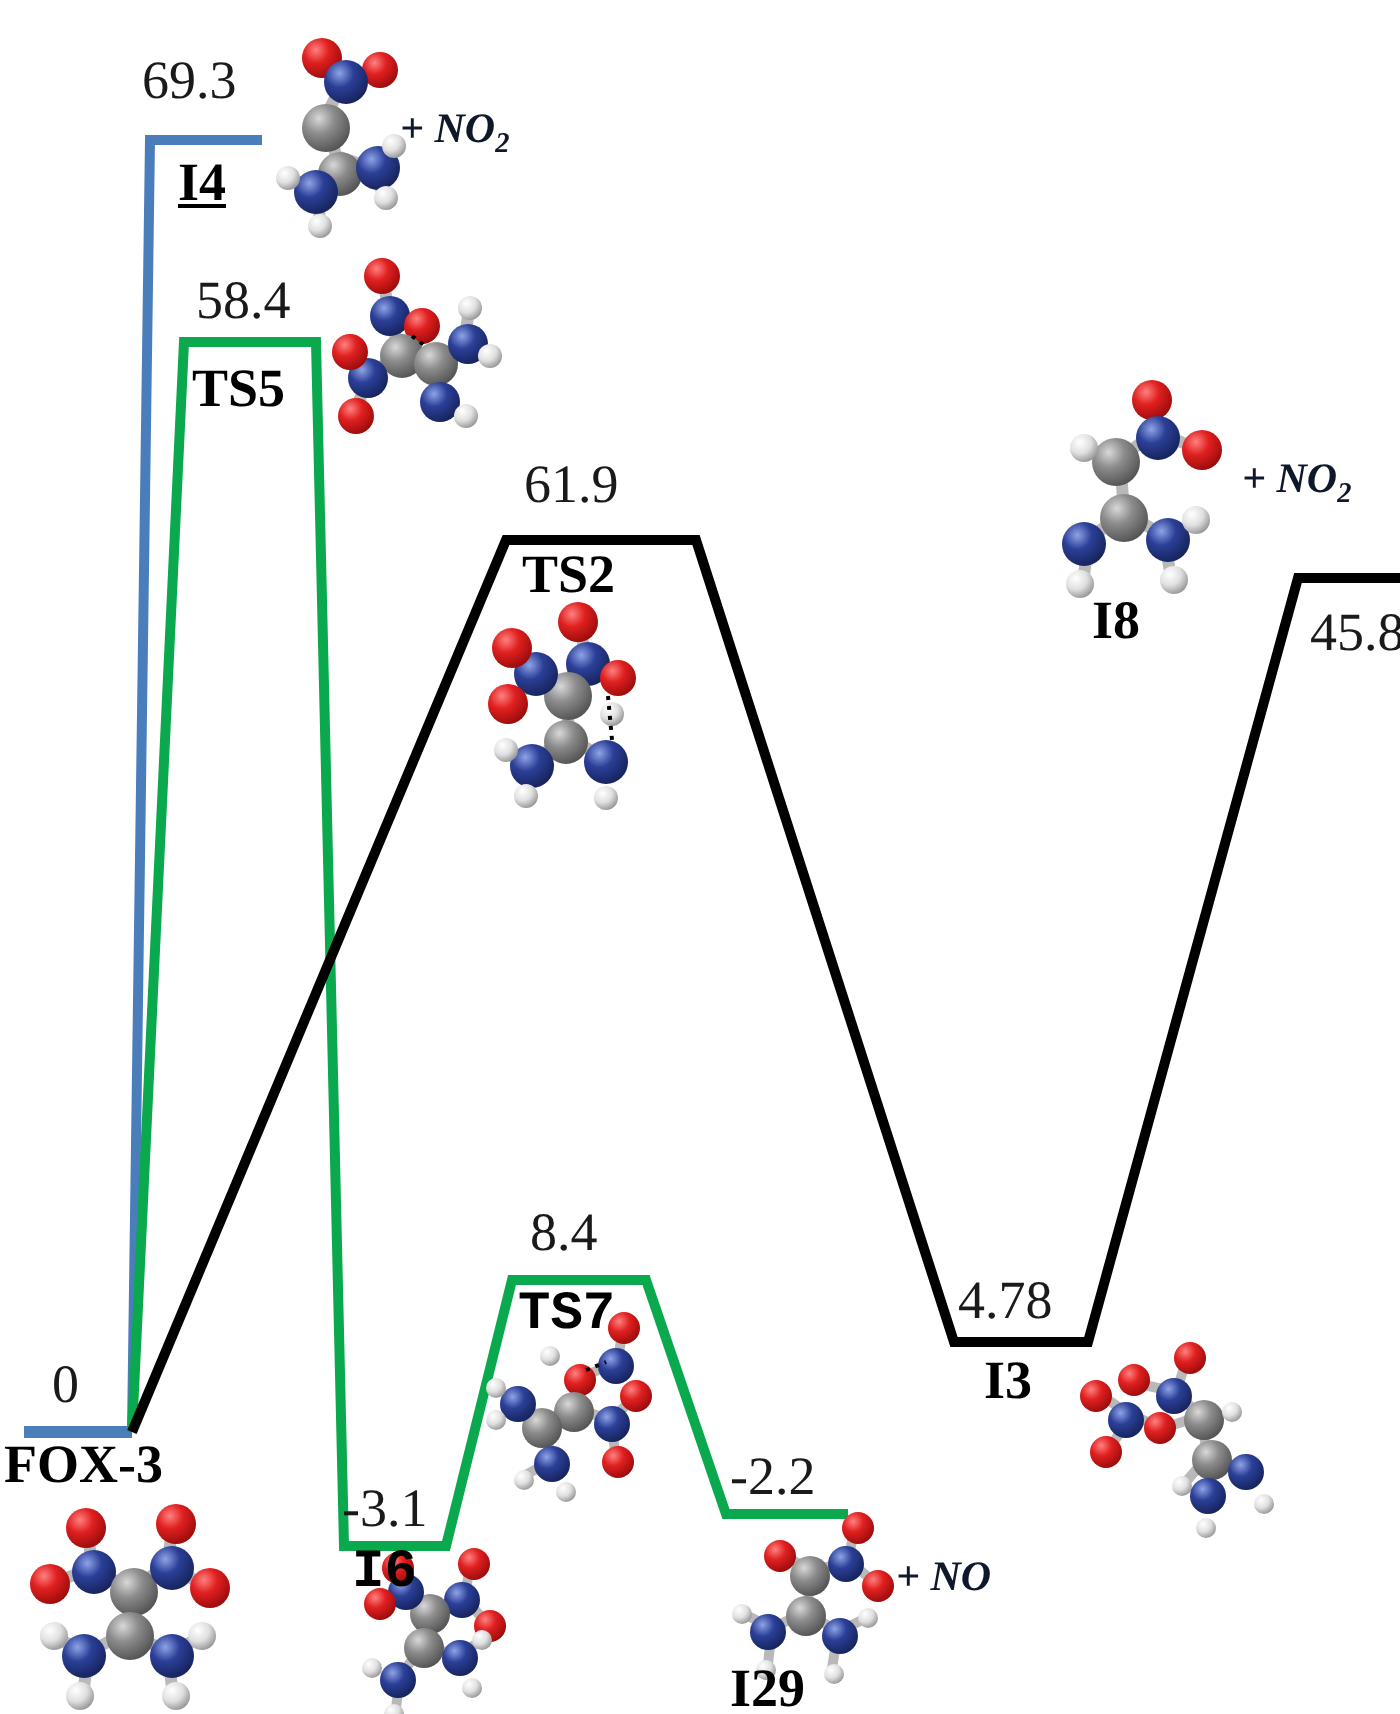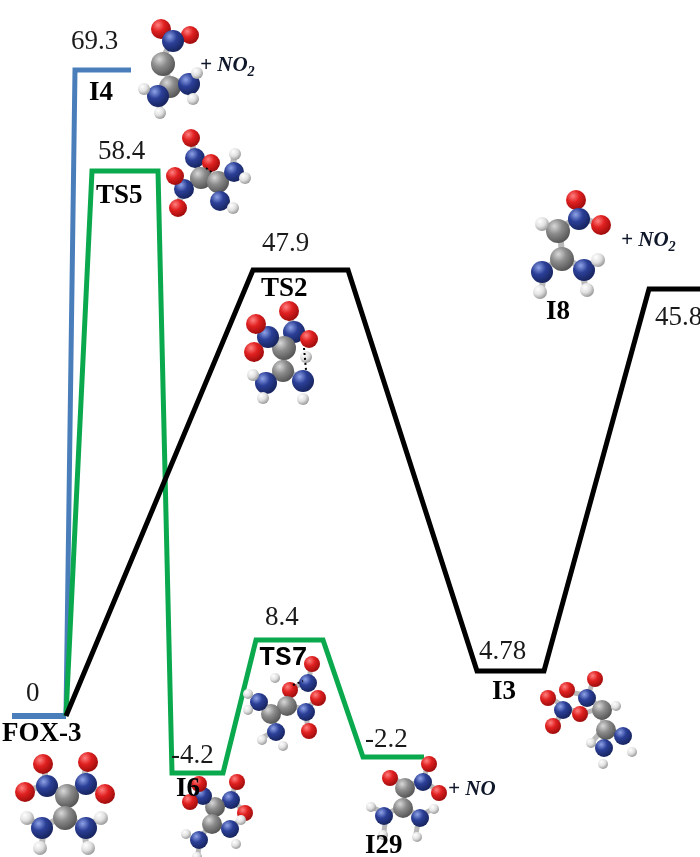--- a/index.html
+++ b/index.html
@@ -313,42 +313,42 @@
       <circle cx="606" cy="714" r="10" fill="url(#gC)"></circle>
       <circle cx="591" cy="727" r="5" fill="url(#gH)"></circle>
       <circle cx="623" cy="720" r="9" fill="url(#gN)"></circle>
       <circle cx="604" cy="732" r="9" fill="url(#gN)"></circle>
       <circle cx="603" cy="748" r="5" fill="url(#gH)"></circle>
       <circle cx="632" cy="736" r="5" fill="url(#gH)"></circle>
     </g>
   </svg>
 
   <div class="lbl energy" style="left:71px;  top:11px;">69.3</div>
-  <div class="lbl species" style="left:89px; top:62px;">I4</div>
+  <div class="lbl species" style="left:89px; top:62px;text-decoration:underline;">I4</div>
 
   <div class="lbl energy" style="left:98px;  top:121px;">58.4</div>
   <div class="lbl species" style="left:96px; top:165px;text-align:right;">TS5</div>
 
-  <div class="lbl energy" style="left:262px; top:213px;">47.9</div>
+  <div class="lbl energy" style="left:262px; top:213px;">61.9</div>
   <div class="lbl species" style="left:261px;top:258px;">TS2</div>
 
   <div class="lbl energy" style="left:655px; top:287px;">45.8</div>
   <div class="lbl species" style="left:546px;top:281px;text-align:center;">I8</div>
 
   <div class="lbl energy" style="left:265px; top:587px;">8.4</div>
   <div class="lbl species" style="left:259px;top:629px;font-family:Liberation Mono, monospace;">TS7</div>
 
   <div class="lbl energy" style="left:479px; top:621px;">4.78</div>
   <div class="lbl species" style="left:492px;top:661px;">I3</div>
 
   <div class="lbl energy" style="left:26px;  top:663px;">0</div>
   <div class="lbl species" style="left:2px;  top:703px;">FOX-3</div>
 
-  <div class="lbl energy" style="left:171px; top:725px;">-4.2</div>
-  <div class="lbl species" style="left:176px;top:758px;">I6</div>
+  <div class="lbl energy" style="left:171px; top:725px;">-3.1</div>
+  <div class="lbl species" style="left:176px;top:758px;font-family:Liberation Mono, monospace;">I6</div>
 
   <div class="lbl energy" style="left:365px; top:709px;">-2.2</div>
   <div class="lbl species" style="left:365px;top:815px;">I29</div>
 
   <div class="lbl frag" style="left:200px; top:38px;">
     <span>+ NO</span><sub>2</sub>
   </div>
 
   <div class="lbl frag" style="left:621px; top:213px;">
     <span>+ NO</span><sub>2</sub>

